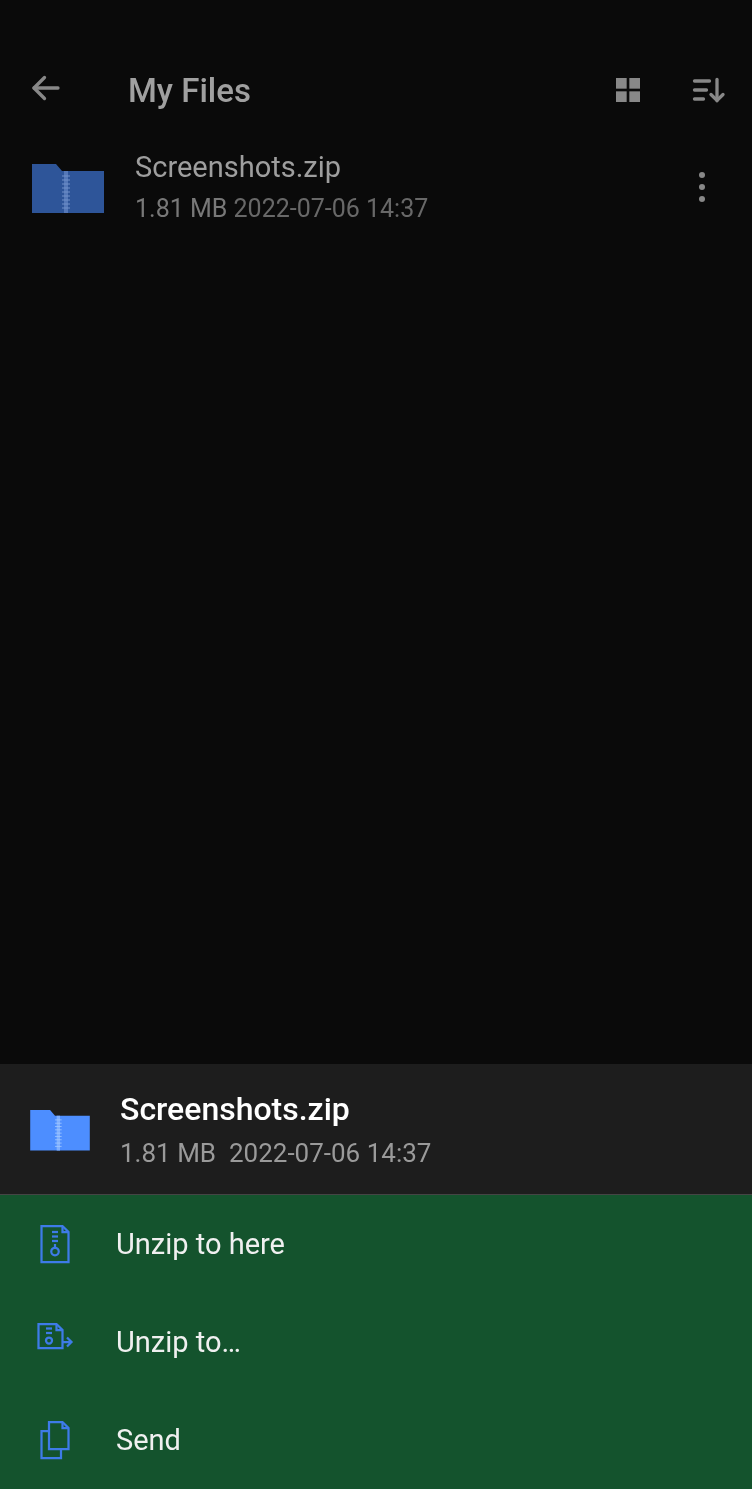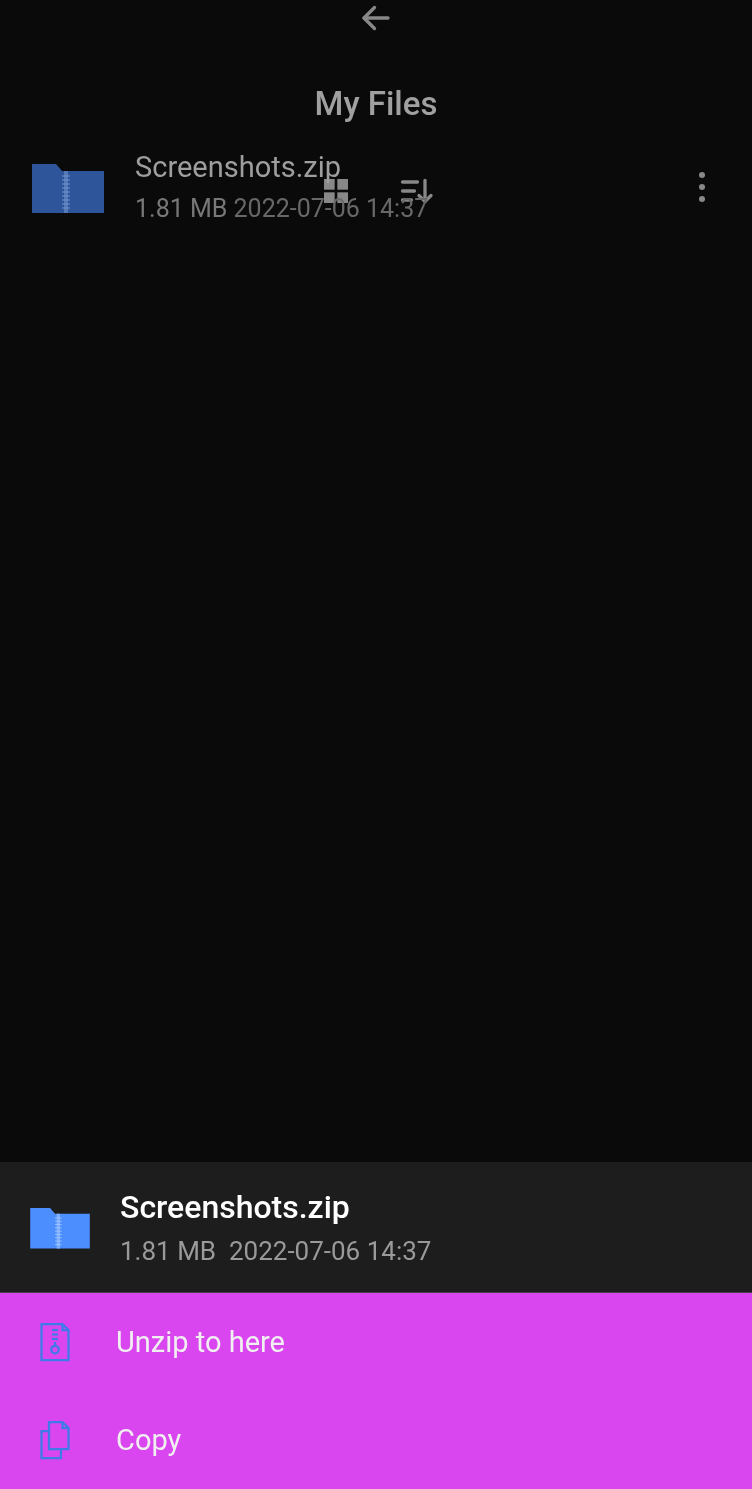--- a/index.html
+++ b/index.html
@@ -11,25 +11,24 @@
       font-family: -apple-system, BlinkMacSystemFont, "Segoe UI", Roboto, sans-serif;
       background: #0a0a0a;
       color: #e0e0e0;
       width: 752px;
       height: 1489px;
       overflow: hidden;
       position: relative;
     }
     .header {
       display: flex;
-      align-items: center;
+      align-items: flex-end;
       height: 110px;
       padding: 0 24px;
-      gap: 48px;
-      flex-direction: column;
+      gap: 60px;
     }
     .back-btn {
       width: 44px;
       height: 44px;
       display: flex;
       align-items: center;
       justify-content: center;
       cursor: pointer;
     }
     .title {
@@ -128,21 +127,21 @@
       font-size: 32px;
       font-weight: 500;
       color: #fff;
       margin-bottom: 10px;
     }
     .sheet-meta {
       font-size: 26px;
       color: #9a9a9a;
     }
     .menu-list {
-      background: #d946ef;
+      background: #14532d;
       text-align: right;
     }
     .menu-item {
       display: flex;
       align-items: center;
       padding: 28px 34px;
       gap: 40px;
       cursor: pointer;
     }
     .menu-icon {
@@ -258,22 +257,35 @@
           <line x1="10" y1="9" x2="14" y2="9"></line>
           <line x1="10" y1="12" x2="14" y2="12"></line>
           <circle cx="12" cy="19" r="2.5"></circle>
           <line x1="12" y1="14" x2="12" y2="17"></line>
         </svg>
       </div>
       <div class="menu-label">Unzip to here</div>
     </div>
     <div class="menu-item">
       <div class="menu-icon">
+        <svg width="42" height="42" viewBox="0 0 28 28" fill="none" stroke="#3e7be8" stroke-width="1.5">
+          <path d="M 3 2 L 15 2 L 19 6 L 19 18 L 3 18 L 3 2 Z"></path>
+          <path d="M 15 2 L 15 6 L 19 6"></path>
+          <line x1="8" y1="5" x2="12" y2="5"></line>
+          <line x1="8" y1="8" x2="12" y2="8"></line>
+          <circle cx="10" cy="13" r="2"></circle>
+          <path d="M 19 14 L 25 14 M 22 11 L 25 14 L 22 17"></path>
+        </svg>
+      </div>
+      <div class="menu-label">Unzip to…</div>
+    </div>
+    <div class="menu-item">
+      <div class="menu-icon">
         <svg width="38" height="42" viewBox="0 0 24 28" fill="none" stroke="#3e7be8" stroke-width="1.5">
           <path d="M 8 2 L 17 2 L 21 6 L 21 20 L 8 20 Z"></path>
           <path d="M 17 2 L 17 6 L 21 6"></path>
           <path d="M 8 8 L 3 8 L 3 26 L 16 26 L 16 20"></path>
         </svg>
       </div>
-      <div class="menu-label">Copy</div>
+      <div class="menu-label">Send</div>
     </div>
   </div>
 </div>
 
 </body></html>

